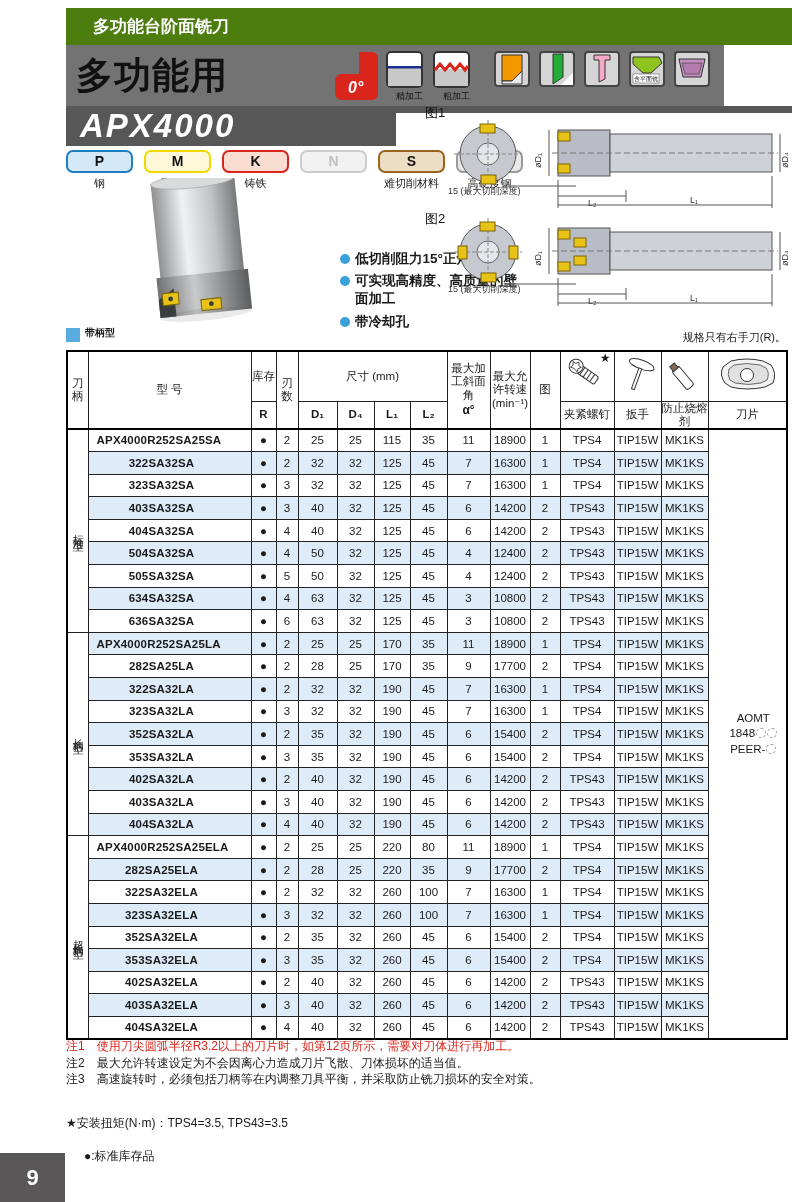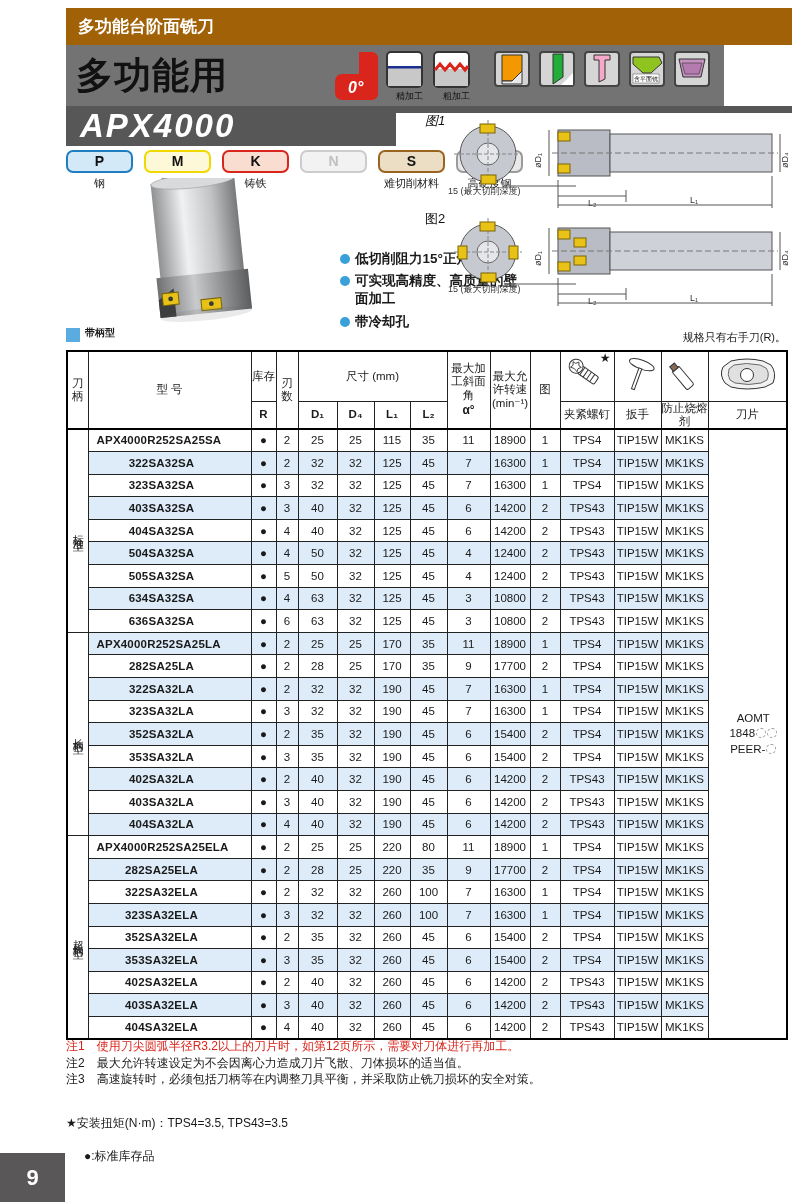--- a/index.html
+++ b/index.html
@@ -1,22 +1,22 @@
 <!DOCTYPE html>
 <html><head>
 <meta charset="utf-8">
 <style>
   * { margin:0; padding:0; box-sizing:border-box; }
   html,body { background:#fff; }
   body { font-family:"Liberation Sans","DejaVu Sans",sans-serif; color:#1a1a1a; }
   #page { position:relative; width:792px; height:1202px; background:#ffffff; overflow:hidden; }
 
   
-  .cat-bar { position:absolute; left:66px; top:8px; width:726px; height:37px; background:#a16207;
-             color:#fff; font-size:17px; font-weight:bold; line-height:37px; padding-left:12px; }
+  .cat-bar { position:absolute; left:66px; top:8px; width:726px; height:37px; background:#4d7c0f;
+             color:#fff; font-size:17px; font-weight:bold; line-height:37px; padding-left:27px; }
   .yellow-band { position:absolute; left:66px; top:45px; width:658px; height:61px; background:#737373; }
   .series-title { position:absolute; left:10px; top:6px; font-size:37px; font-weight:bold; color:#111; letter-spacing:1px; }
   .badge-0 { position:absolute; left:268px; top:6px; width:46px; height:50px; }
   .proc-icon { position:absolute; top:6px; width:37px; height:37px; }
   .proc-cap { position:absolute; top:45px; width:37px; text-align:right; font-size:9px; color:#111; }
   .op-icons { position:absolute; right:14px; top:6px; display:flex; gap:9px; }
   .op-icon { width:36px; height:36px; }
 
   .apx-banner { position:absolute; left:66px; top:106px; width:330px; height:40px; background:#575757; }
   .apx-text { color:#fff; font-size:33px; font-weight:bold; font-style:italic; line-height:40px; padding-left:14px; letter-spacing:2px; }
@@ -210,21 +210,21 @@
       <div class="feature">
         <span class="fdot"></span>
         <span class="ftext">可实现高精度、高质量的壁面加工</span>
       </div>
       <div class="feature">
         <span class="fdot"></span>
         <span class="ftext">带冷却孔</span>
       </div>
     </div>
 
-  <div class="fig-label" style="left:425px; top:112px;font-style:italic;">图1</div>
+  <div class="fig-label" style="left:425px; top:104px;">图1</div>
   <svg class="fig-svg fig" style="top:116px;" viewBox="0 0 348 92">
     <circle cx="48" cy="38" r="28" fill="#c6c9cf" stroke="#555"></circle>
     <circle cx="48" cy="38" r="11" fill="#e4e6ea" stroke="#666"></circle>
     <line x1="14" y1="38" x2="82" y2="38" stroke="#888" stroke-dasharray="4 2"></line>
     <line x1="48" y1="4" x2="48" y2="72" stroke="#888" stroke-dasharray="4 2"></line>
     <rect x="40" y="8" width="15" height="9" fill="#e8c217" stroke="#7a6508"></rect>
     <rect x="41" y="59" width="15" height="9" fill="#e8c217" stroke="#7a6508"></rect>
     <rect x="118" y="14" width="52" height="46" fill="#b9bcc4" stroke="#555"></rect>
     <rect x="118" y="16" width="12" height="9" fill="#e8c217" stroke="#7a6508"></rect>
     <rect x="118" y="48" width="12" height="9" fill="#e8c217" stroke="#7a6508"></rect>

